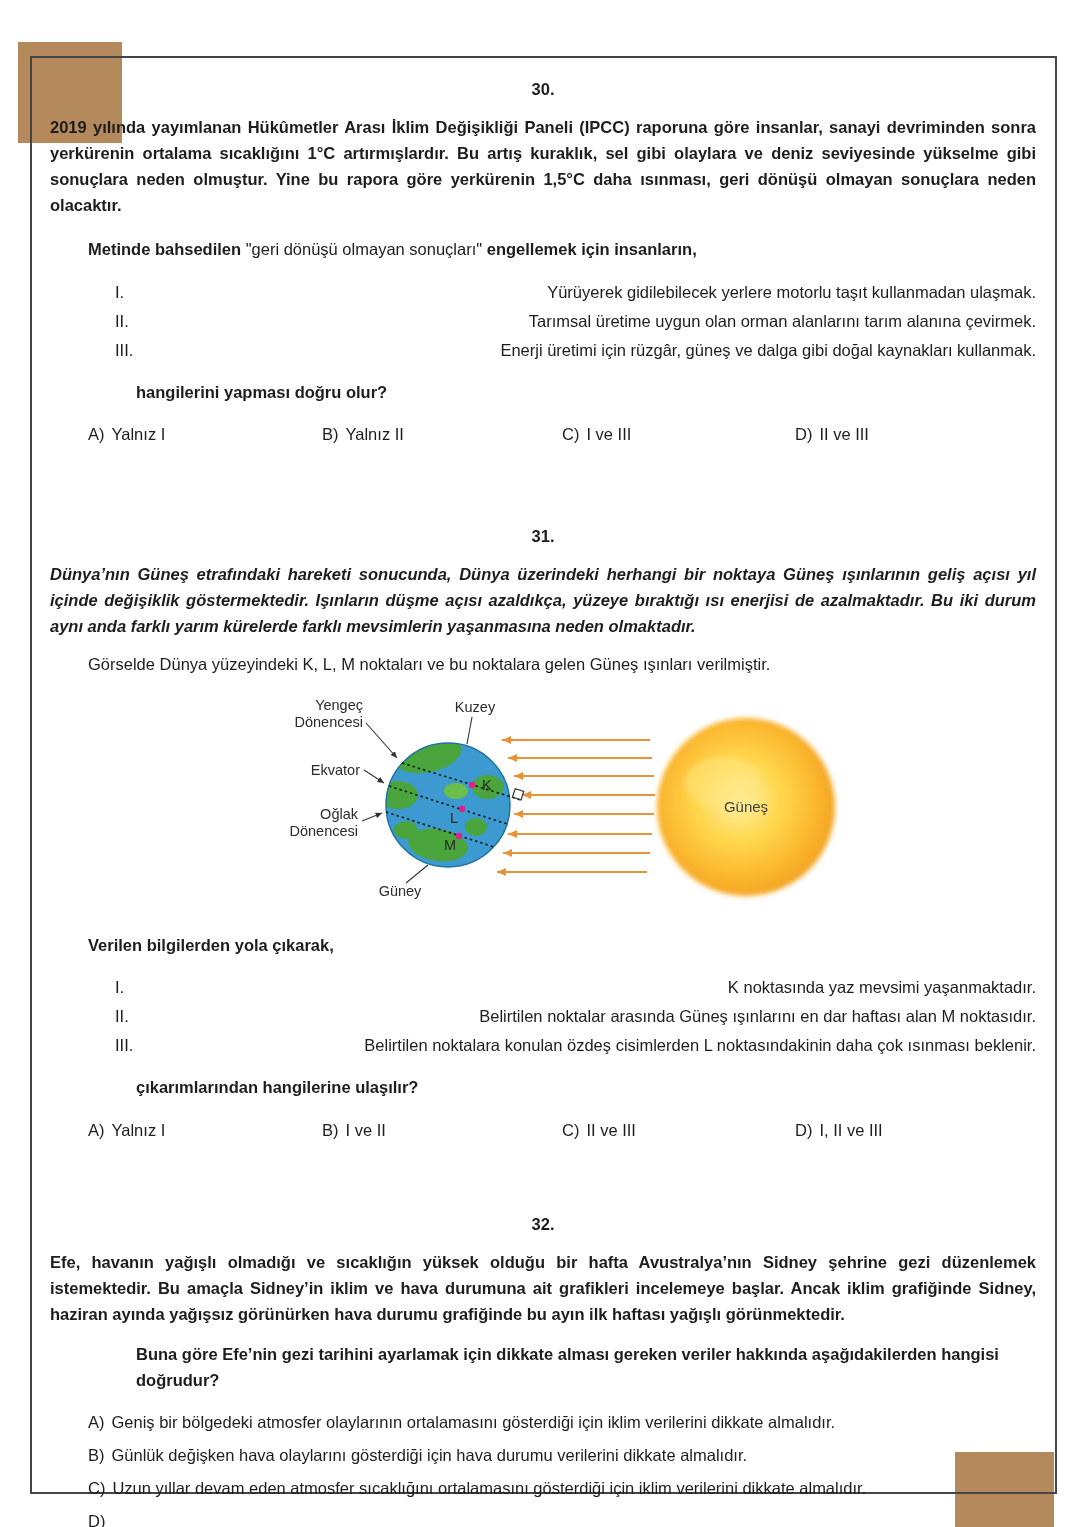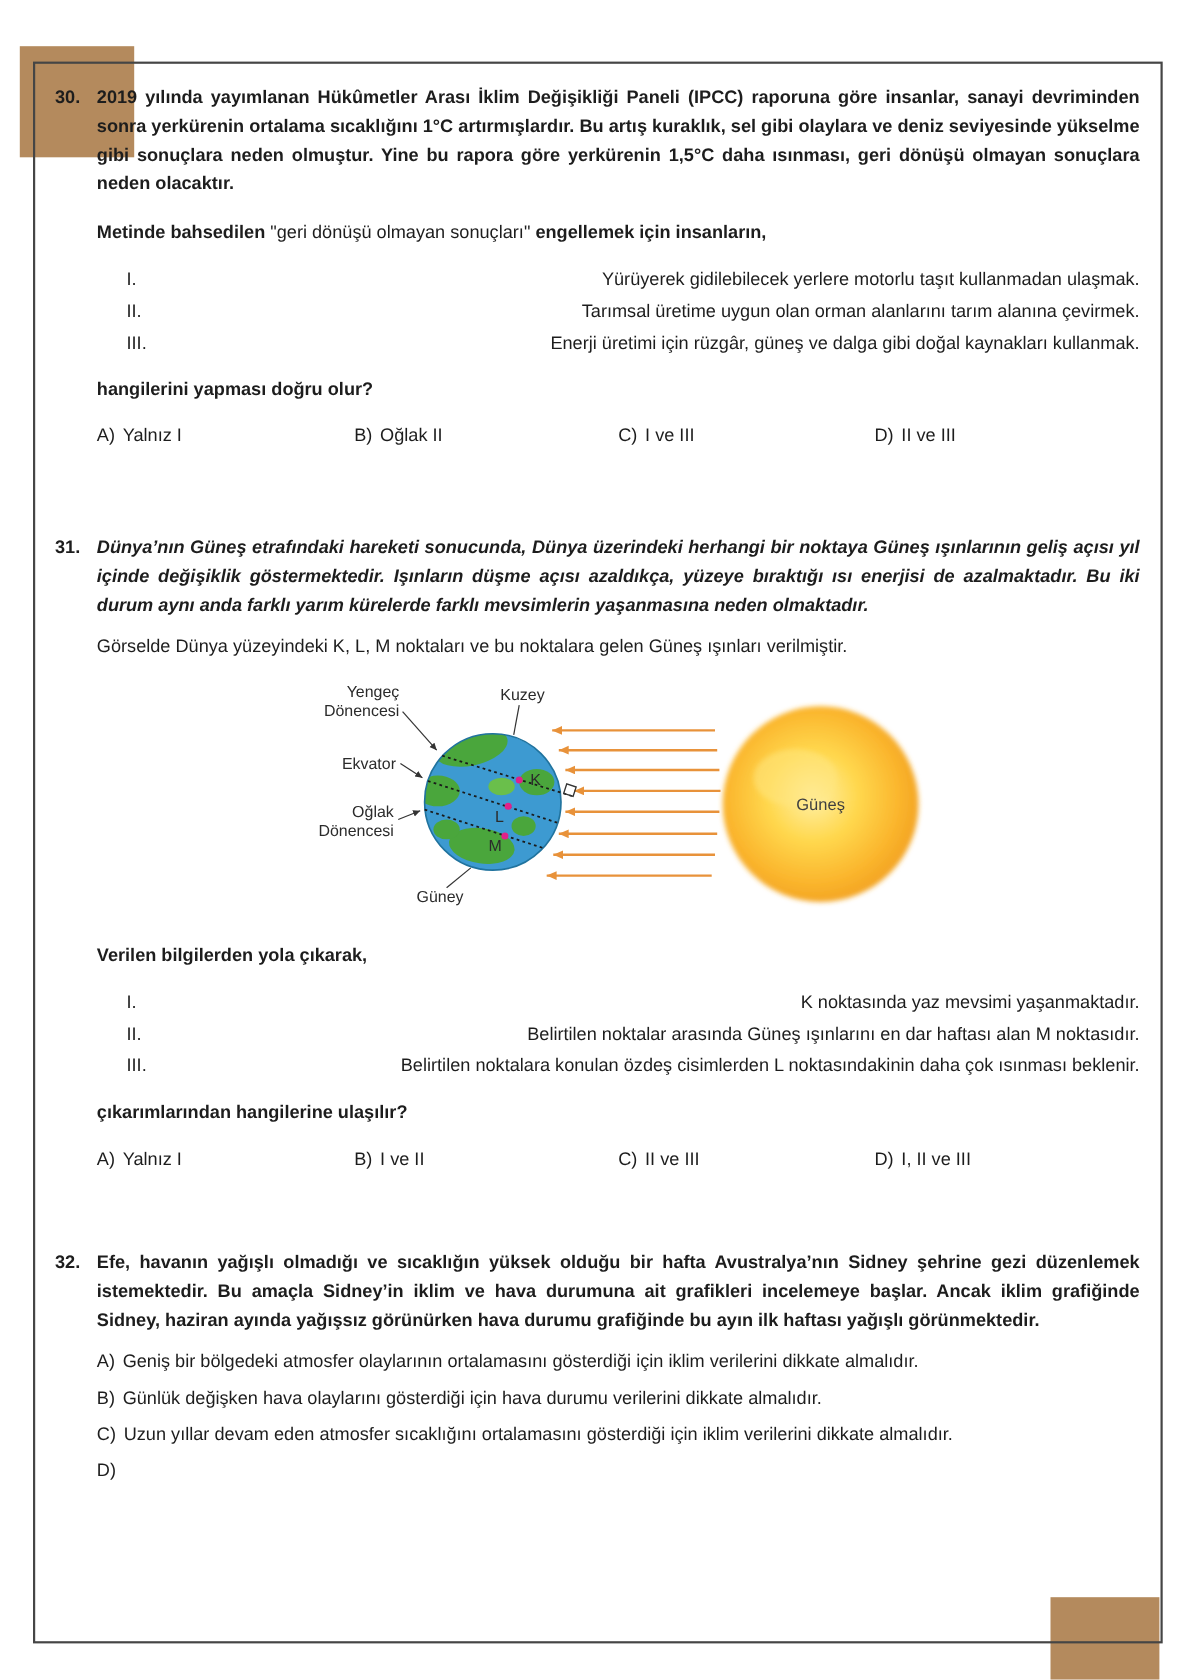--- a/index.html
+++ b/index.html
@@ -6,32 +6,32 @@
   body{
     width:1080px;height:1527px;position:relative;overflow:hidden;
     background:#ffffff;color:#1d1d1d;
     font-family:"Liberation Sans",sans-serif;
   }
   .deco{position:absolute;background:#b48a5d;}
   .deco-tl{left:18px;top:42px;width:104px;height:101px;}
   .deco-br{left:955px;top:1452px;width:99px;height:75px;}
   .frame{position:absolute;left:30px;top:56px;width:1023px;height:1434px;border:2px solid #454545;pointer-events:none;}
   .content{position:absolute;left:50px;top:76px;width:986px;font-size:16.5px;line-height:26px;}
-  .qhead{display:flex;align-items:flex-start;}
+  .qhead{display:flex;align-items:center;flex-direction:column;}
   .qnum{flex:0 0 38px;font-weight:700;}
   .qpara{flex:1;text-align:justify;margin:0;font-weight:bold;}
   .qindent{margin-left:38px;}
   .mix-stem{margin-top:18px;}
   .b{font-weight:700;}
   .italic{font-style:italic;}
   .items{margin-top:12px;}
   .item{display:flex;margin-bottom:3px;padding-left:27px;}
   .item-num{flex:0 0 30px;}
   .item-text{flex:1;text-align:right;}
-  .qask{font-weight:700;margin-top:16px;}
+  .qask{font-weight:700;margin-top:16px;margin-left:48px;}
   .line2{margin-top:12px;}
   .opts-row{display:flex;margin-top:12px;}
   .opt{display:flex;}
   .opt-label{margin-right:7px;white-space:pre;}
   .opts-row .opt:nth-child(1){width:234px;}
   .opts-row .opt:nth-child(2){width:240px;}
   .opts-row .opt:nth-child(3){width:233px;}
   .opts-list{margin-top:12px;}
   .opt-line{display:flex;margin-bottom:7px;}
   .q-gap1{margin-top:76px;}
@@ -71,21 +71,21 @@
           </div>
         </div>
         <p class="qask">hangilerini yapması doğru olur?</p>
         <div class="opts-row">
           <div class="opt">
               <span class="opt-label">A)</span>
               <span>Yalnız I</span>
             </div>
           <div class="opt">
               <span class="opt-label">B)</span>
-              <span>Oğlak II</span>
+              <span>Yalnız II</span>
             </div>
           <div class="opt">
               <span class="opt-label">C)</span>
               <span>I ve III</span>
             </div>
           <div class="opt">
               <span class="opt-label">D)</span>
               <span>II ve III</span>
             </div>
         </div>
@@ -225,20 +225,21 @@
         </div>
       </div>
     </section>
 
     <section class="q-gap2">
       <div class="qhead">
         <span class="qnum">32.</span>
         <p class="qpara">Efe, havanın yağışlı olmadığı ve sıcaklığın yüksek olduğu bir hafta Avustralya’nın Sidney şehrine gezi düzenlemek istemektedir. Bu amaçla Sidney’in iklim ve hava durumuna ait grafikleri incelemeye başlar. Ancak iklim grafiğinde Sidney, haziran ayında yağışsız görünürken hava durumu grafiğinde bu ayın ilk haftası yağışlı görünmektedir.</p>
       </div>
       <div class="qindent">
+        <p class="qask" style="margin-top:14px;">Buna göre Efe’nin gezi tarihini ayarlamak için dikkate alması gereken veriler hakkında aşağıdakilerden hangisi doğrudur?</p>
         <div class="opts-list">
           <div class="opt-line">
               <span class="opt-label">A)</span>
               <span>Geniş bir bölgedeki atmosfer olaylarının ortalamasını gösterdiği için iklim verilerini dikkate almalıdır.</span>
             </div>
           <div class="opt-line">
               <span class="opt-label">B)</span>
               <span>Günlük değişken hava olaylarını gösterdiği için hava durumu verilerini dikkate almalıdır.</span>
             </div>
           <div class="opt-line">

